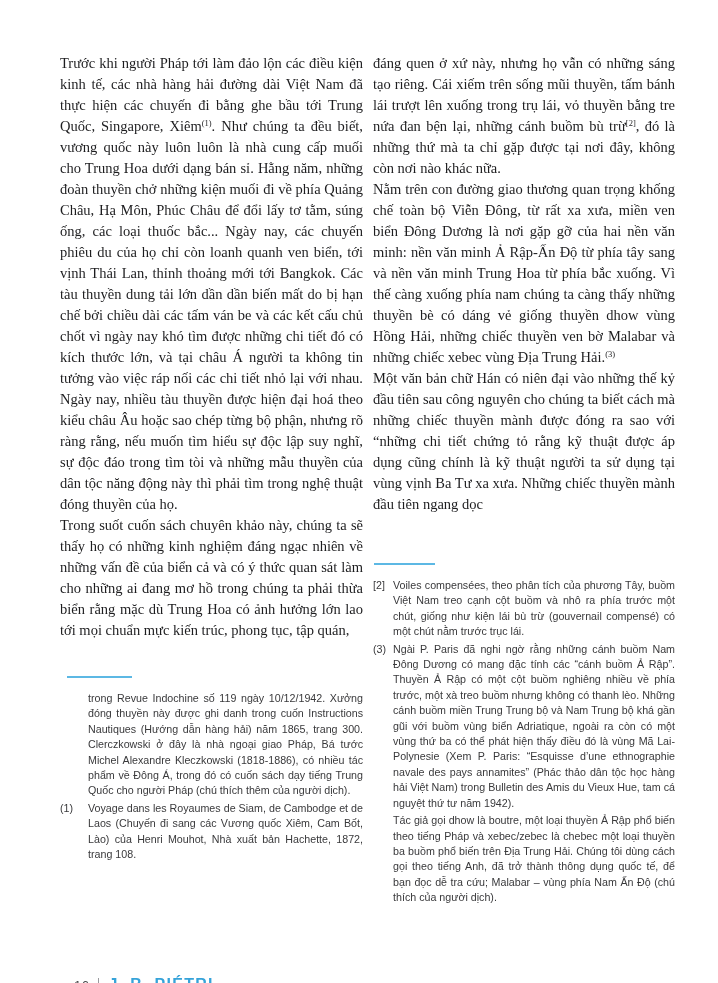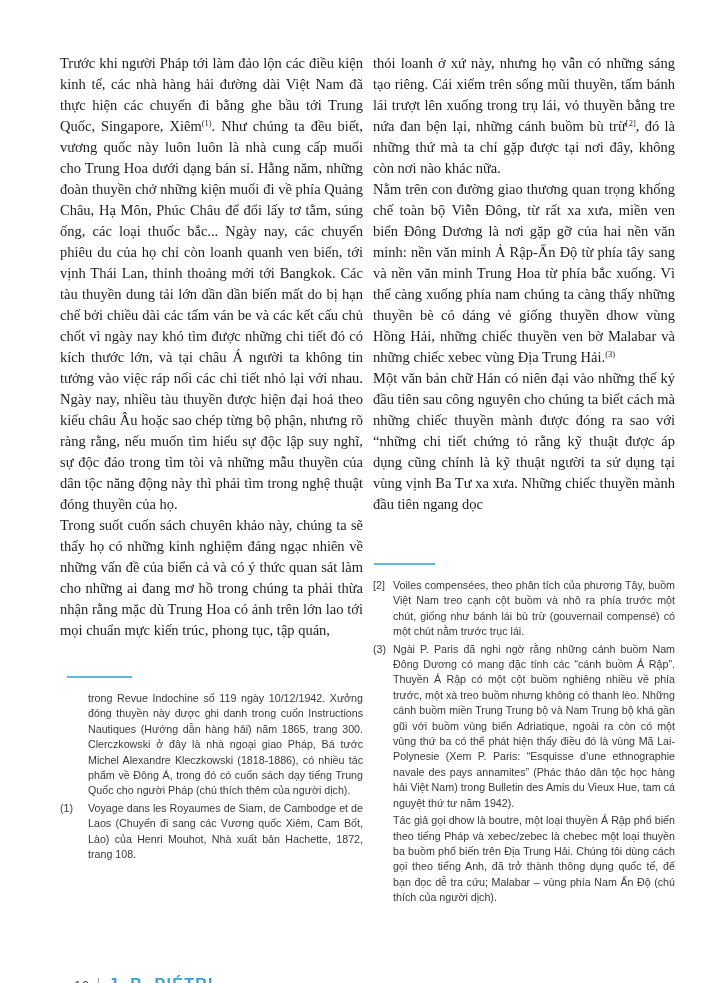--- a/index.html
+++ b/index.html
@@ -42,46 +42,46 @@
   .fdiv{width:1px;height:15px;background:#9a9a9e;margin:0 9px;}
   .author{font-size:16px;font-weight:700;color:#36a3d9;letter-spacing:1.3px;}
 </style>
 </head>
 <body>
 
 <div class="page">
 
   <div class="col col-left">
     <p class="para"><span>Trước khi người Pháp tới làm đảo lộn các điều kiện kinh tế, các nhà hàng hải đường dài Việt Nam đã thực hiện các chuyến đi bằng ghe bầu tới Trung Quốc, Singapore, Xiêm</span><span class="sup">(1)</span><span>. Như chúng ta đều biết, vương quốc này luôn luôn là nhà cung cấp muối cho Trung Hoa dưới dạng bán sỉ. Hằng năm, những đoàn thuyền chở những kiện muối đi về phía Quảng Châu, Hạ Môn, Phúc Châu để đổi lấy tơ tằm, súng ống, các loại thuốc bắc... Ngày nay, các chuyến phiêu du của họ chỉ còn loanh quanh ven biển, tới vịnh Thái Lan, thỉnh thoảng mới tới Bangkok. Các tàu thuyền dung tải lớn dần dần biến mất do bị hạn chế bởi chiều dài các tấm ván be và các kết cấu chủ chốt vì ngày nay khó tìm được những chi tiết đó có kích thước lớn, và tại châu Á người ta không tin tưởng vào việc ráp nối các chi tiết nhỏ lại với nhau. Ngày nay, nhiều tàu thuyền được hiện đại hoá theo kiểu châu Âu hoặc sao chép từng bộ phận, nhưng rõ ràng rằng, nếu muốn tìm hiểu sự độc lập suy nghĩ, sự độc đáo trong tìm tòi và những mẫu thuyền của dân tộc năng động này thì phải tìm trong nghệ thuật đóng thuyền của họ.</span></p>
-    <p class="para"><span>Trong suốt cuốn sách chuyên khảo này, chúng ta sẽ thấy họ có những kinh nghiệm đáng ngạc nhiên về những vấn đề của biển cả và có ý thức quan sát làm cho những ai đang mơ hồ trong chúng ta phải thừa nhận rằng mặc dù Trung Hoa có ảnh trên lớn lao tới mọi chuẩn mực kiến trúc, phong tục, tập quán,</span></p>
+    <p class="para"><span>Trong suốt cuốn sách chuyên khảo này, chúng ta sẽ thấy họ có những kinh nghiệm đáng ngạc nhiên về những vấn đề của biển cả và có ý thức quan sát làm cho những ai đang mơ hồ trong chúng ta phải thừa biển rằng mặc dù Trung Hoa có ảnh hưởng lớn lao tới mọi chuẩn mực kiến trúc, phong tục, tập quán,</span></p>
   </div>
 
   <div class="col col-right">
-    <p class="para"><span>thói loanh ở xứ này, nhưng họ vẫn có những sáng tạo riêng. Cái xiếm trên sống mũi thuyền, tấm bánh lái trượt lên xuống trong trụ lái, vỏ thuyền bằng tre nứa đan bện lại, những cánh buồm bù trừ</span><span class="sup">[2]</span><span>, đó là những thứ mà ta chỉ gặp được tại nơi đây, không còn nơi nào khác nữa.</span></p>
+    <p class="para"><span>đáng quen ở xứ này, nhưng họ vẫn có những sáng tạo riêng. Cái xiếm trên sống mũi thuyền, tấm bánh lái trượt lên xuống trong trụ lái, vỏ thuyền bằng tre nứa đan bện lại, những cánh buồm bù trừ</span><span class="sup">[2]</span><span>, đó là những thứ mà ta chỉ gặp được tại nơi đây, không còn nơi nào khác nữa.</span></p>
     <p class="para"><span>Nằm trên con đường giao thương quan trọng khống chế toàn bộ Viễn Đông, từ rất xa xưa, miền ven biển Đông Dương là nơi gặp gỡ của hai nền văn minh: nền văn minh Ả Rập-Ấn Độ từ phía tây sang và nền văn minh Trung Hoa từ phía bắc xuống. Vì thế càng xuống phía nam chúng ta càng thấy những thuyền bè có dáng vẻ giống thuyền dhow vùng Hồng Hải, những chiếc thuyền ven bờ Malabar và những chiếc xebec vùng Địa Trung Hải.</span><span class="sup">(3)</span></p>
     <p class="para"><span>Một văn bản chữ Hán có niên đại vào những thế kỷ đầu tiên sau công nguyên cho chúng ta biết cách mà những chiếc thuyền mành được đóng ra sao với “những chi tiết chứng tỏ rằng kỹ thuật được áp dụng cũng chính là kỹ thuật người ta sử dụng tại vùng vịnh Ba Tư xa xưa. Những chiếc thuyền mành đầu tiên ngang dọc</span></p>
   </div>
 
   <div class="fnblock fnblock-left">
     <div class="fnrule"></div>
     <div class="fnrow">
       <span class="fnmark"></span>
       <span class="fntext"><span>trong </span><span class="it">Revue Indochine</span><span> số 119 ngày 10/12/1942. Xưởng đóng thuyền này được ghi danh trong cuốn </span><span class="it">Instructions Nautiques</span><span> (Hướng dẫn hàng hải) năm 1865, trang 300. Clerczkowski ở đây là nhà ngoại giao Pháp, Bá tước Michel Alexandre Kleczkowski (1818-1886), có nhiều tác phẩm về Đông Á, trong đó có cuốn sách dạy tiếng Trung Quốc cho người Pháp (chú thích thêm của người dịch).</span></span>
     </div>
     <div class="fnrow">
       <span class="fnmark">(1)</span>
       <span class="fntext"><span class="it">Voyage dans les Royaumes de Siam, de Cambodge et de Laos</span><span> (Chuyến đi sang các Vương quốc Xiêm, Cam Bốt, Lào) của Henri Mouhot, Nhà xuất bản Hachette, 1872, trang 108.</span></span>
     </div>
   </div>
 
   <div class="fnblock fnblock-right">
     <div class="fnrule"></div>
     <div class="fnrow">
       <span class="fnmark">[2]</span>
-      <span class="fntext"><span class="it">Voiles compensées</span><span>, theo phân tích của phương Tây, buồm Việt Nam treo cạnh cột buồm và nhô ra phía trước một chút, giống như bánh lái bù trừ (gouvernail compensé) có một chút nằm trước trục lái.</span></span>
+      <span class="fntext"><span class="it">Voiles compensées</span><span>, theo phân tích của phương Tây, buồm Việt Nam treo cạnh cột buồm và nhô ra phía trước một chút, giống như kiện lái bù trừ (gouvernail compensé) có một chút nằm trước trục lái.</span></span>
     </div>
     <div class="fnrow">
       <span class="fnmark">(3)</span>
       <span class="fntext"><span>Ngài P. Paris đã nghi ngờ rằng những cánh buồm Nam Đông Dương có mang đặc tính các “cánh buồm Ả Rập”. Thuyền Ả Rập có một cột buồm nghiêng nhiều về phía trước, một xà treo buồm nhưng không có thanh lèo. Những cánh buồm miền Trung Trung bộ và Nam Trung bộ khá gần gũi với buồm vùng biển Adriatique, ngoài ra còn có một vùng thứ ba có thể phát hiện thấy điều đó là vùng Mã Lai-Polynesie (Xem P. Paris: </span><span class="it">“Esquisse d’une ethnographie navale des pays annamites”</span><span> (Phác thảo dân tộc học hàng hải Việt Nam) trong </span><span class="it">Bulletin des Amis du Vieux Hue</span><span>, tam cá nguyệt thứ tư năm 1942).</span></span>
     </div>
     <div class="fnrow">
       <span class="fnmark"></span>
       <span class="fntext"><span>Tác giả gọi dhow là boutre, một loại thuyền Ả Rập phổ biến theo tiếng Pháp và xebec/zebec là chebec một loại thuyền ba buồm phổ biến trên Địa Trung Hải. Chúng tôi dùng cách gọi theo tiếng Anh, đã trở thành thông dụng quốc tế, để bạn đọc dễ tra cứu; Malabar – vùng phía Nam Ấn Độ (chú thích của người dịch).</span></span>
     </div>
   </div>

